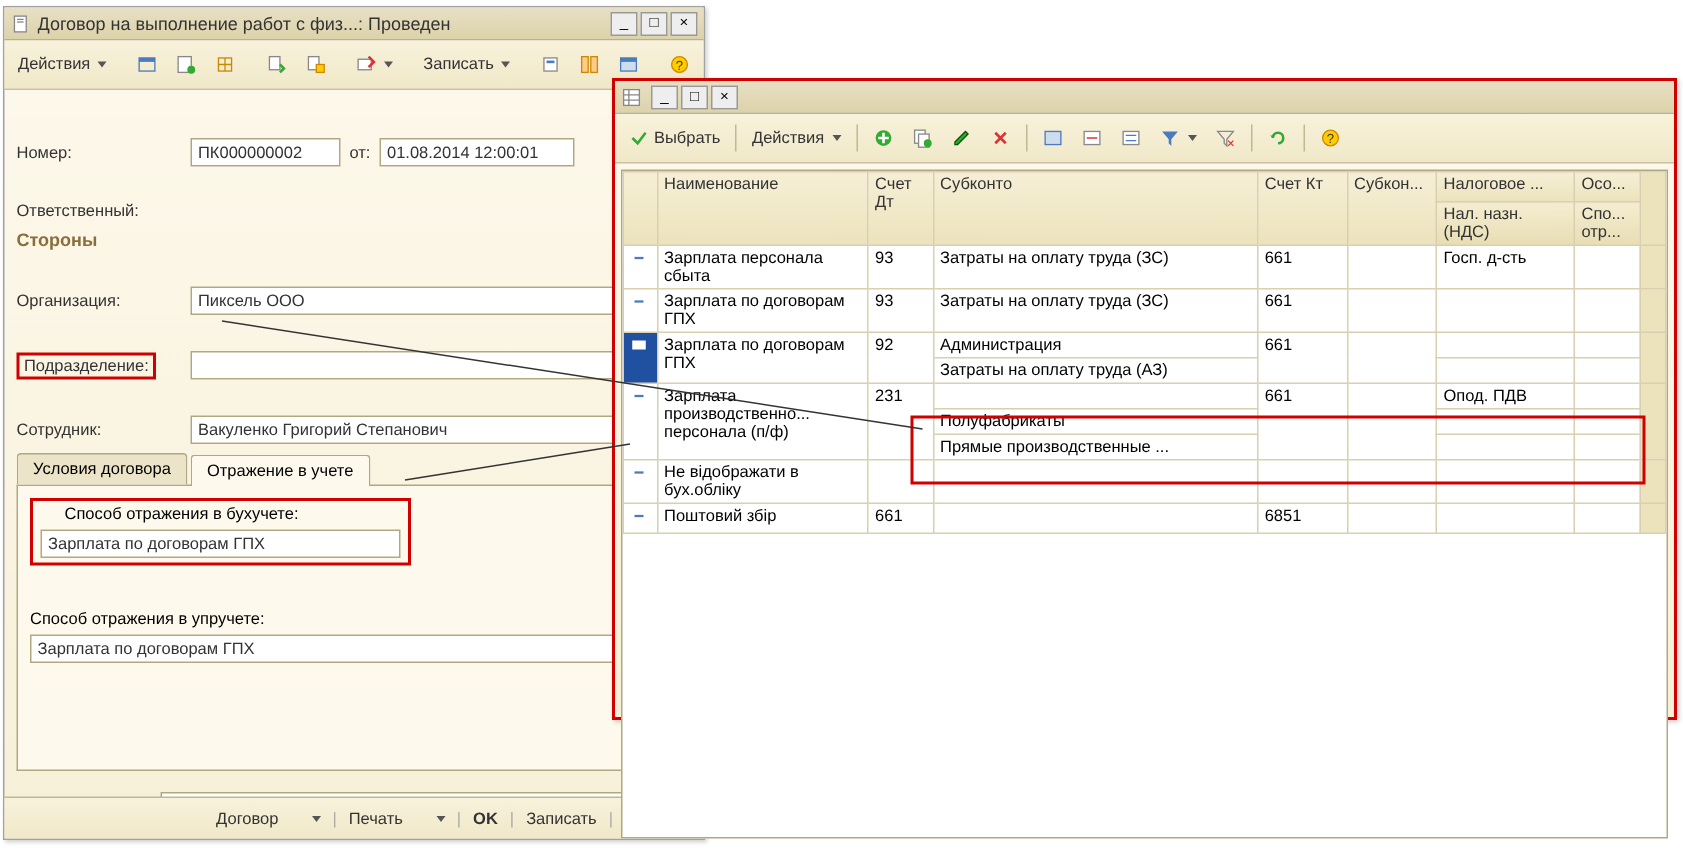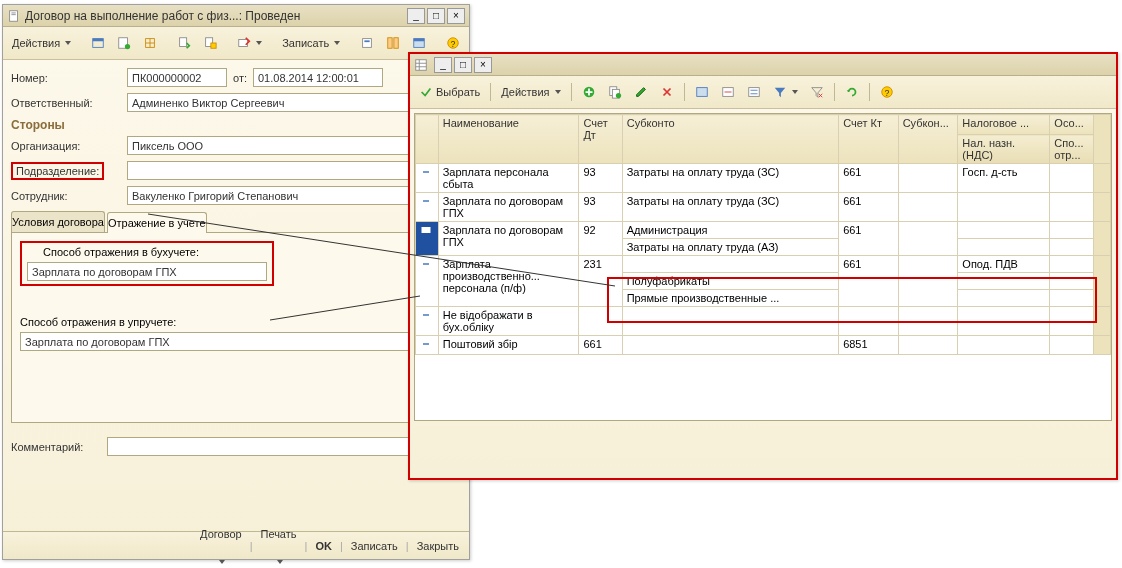--- a/index.html
+++ b/index.html
@@ -78,20 +78,21 @@
     margin-left: 2px;
   }
   .content {
     padding: 8px;
   }
   .form-row {
     display: flex;
     align-items: center;
     margin-bottom: 6px;
     gap: 6px;
+    margin-top: 24px;
   }
   .form-row label {
     width: 110px;
     color: #333;
   }
   .input {
     border: 1px solid #b0a880;
     background: #fff;
     height: 19px;
     padding: 0 4px;
@@ -105,21 +106,21 @@
     font-weight: bold;
     font-size: 12px;
     margin: 6px 0 4px 0;
   }
   .tabs {
     display: flex;
     border-bottom: 1px solid #b0a880;
     margin-top: 6px;
   }
   .tab {
-    padding: 4px 0;
+    padding: 4px 10px;
     border: 1px solid #b0a880;
     border-bottom: none;
     background: #ece4c8;
     margin-right: 2px;
     cursor: pointer;
     font-size: 11px;
     border-radius: 3px 3px 0 0;
   }
   .tab.active {
     background: #fdf9ec;
@@ -144,21 +145,20 @@
     gap: 4px;
     background: linear-gradient(#f8f2dc, #f0e8c8);
   }
   .bottom-bar .link-btn {
     color: #333;
     cursor: pointer;
     padding: 2px 4px;
     display: flex;
     align-items: center;
     gap: 20px;
-    flex-direction: column;
   }
   .bottom-bar .sep2 { color: #aaa; }
   .highlight-red {
     border: 2px solid #d00000;
     padding: 1px 3px;
   }
   
   .grid-wrap {
     border: 1px solid #b0a880;
     background: #fff;
@@ -299,21 +299,20 @@
 
   <div class="content">
     <div class="form-row">
       <label>Номер:</label>
       <span class="input" style="width:100px;">ПК000000002</span>
       <label style="width:auto;">от:</label>
       <span class="input" style="width:130px;">01.08.2014 12:00:01</span>
     </div>
     <div class="form-row">
       <label>Ответственный:</label>
-      <span class="input" style="flex:1;">Админенко Виктор Сергеевич</span>
     </div>
     <div class="section-title">Стороны</div>
     <div class="form-row">
       <label>Организация:</label>
       <span class="input" style="flex:1;">Пиксель ООО</span>
     </div>
     <div class="form-row">
       <label><span class="highlight-red">Подразделение:</span></label>
       <span class="input" style="flex:1;"></span>
     </div>
@@ -450,21 +449,21 @@
     <span class="sep"></span>
     <span class="tb-btn">
         <svg class="ico" viewBox="0 0 16 16">
           <circle cx="8" cy="8" r="6" fill="#fc0" stroke="#c80"></circle>
           <text x="8" y="12" text-anchor="middle" font-size="10" fill="#333">?</text>
         </svg>
       </span>
   </div>
 
   <div style="padding:4px;">
-    <div class="grid-wrap" style="height:308px; position:relative;">
+    <div class="grid-wrap" style="height:446px; position:relative;">
       <table class="grid">
         <thead>
           <tr>
             <th rowspan="2" style="width:18px;"></th>
             <th rowspan="2" style="width:130px;">Наименование</th>
             <th rowspan="2" style="width:40px;">Счет Дт</th>
             <th rowspan="2" style="width:200px;">Субконто</th>
             <th rowspan="2" style="width:55px;">Счет Кт</th>
             <th rowspan="2" style="width:55px;">Субкон...</th>
             <th style="width:85px;">Налоговое ...</th>

